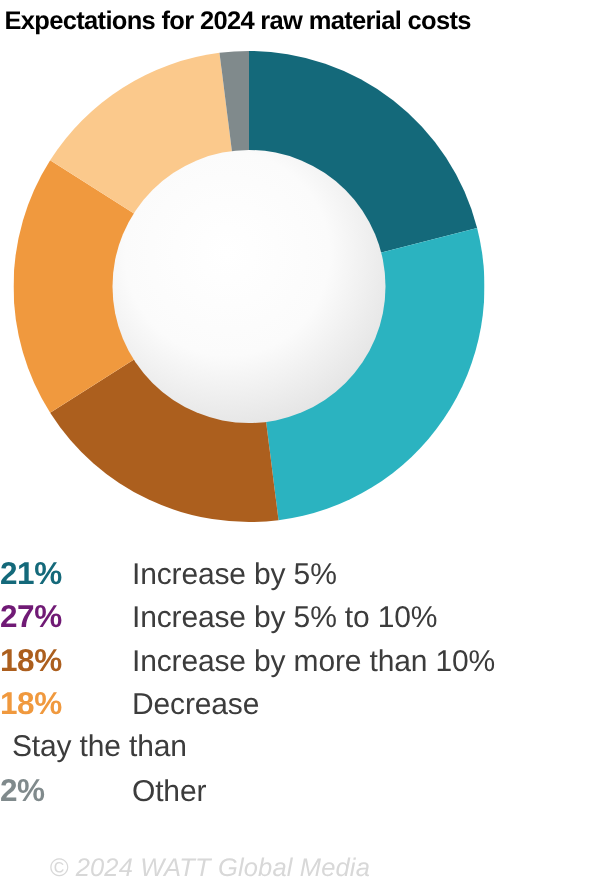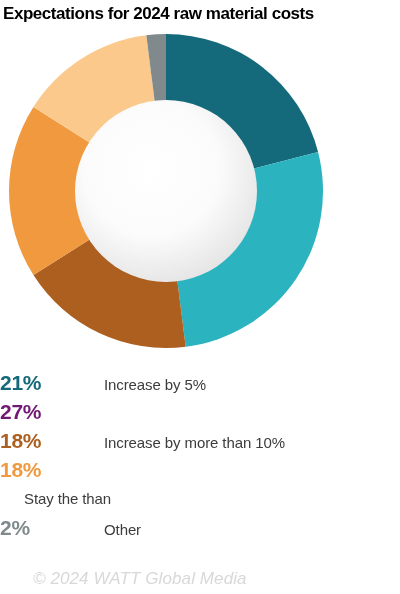--- a/index.html
+++ b/index.html
@@ -59,22 +59,22 @@
   .legend-pct {
     width: 80px;
     min-width: 80px;
     text-align: left;
     font-size: 21px;
     font-weight: bold;
     letter-spacing: -0.3px;
     line-height: 29px;
   }
   .legend-label {
-    margin-left: 24px;
-    font-size: 15px;
+    margin-left: 8px;
+    font-size: 20px;
     color: #3c3c3c;
     line-height: 29px;
     letter-spacing: -0.1px;
     white-space: nowrap;
   }
 
   
   .credit {
     position: absolute;
     left: 33px;
@@ -112,27 +112,29 @@
   </svg>
 </div>
 
 <div class="legend" id="legend">
     <div class="legend-row">
       <div class="legend-pct" style="color: rgb(20, 105, 122);">21%</div>
       <div class="legend-label">Increase by 5%</div>
     </div>
     <div class="legend-row">
       <div class="legend-pct" style="color: #701a75;">27%</div>
+      <div class="legend-label">Increase by 5% to 10%</div>
     </div>
     <div class="legend-row">
       <div class="legend-pct" style="color: rgb(172, 95, 30);">18%</div>
       <div class="legend-label">Increase by more than 10%</div>
     </div>
     <div class="legend-row">
       <div class="legend-pct" style="color: rgb(240, 153, 62);">18%</div>
+      <div class="legend-label">Decrease</div>
     </div>
     <div class="legend-row">
       <div class="legend-label">Stay the than</div>
     </div>
     <div class="legend-row">
       <div class="legend-pct" style="color: rgb(128, 138, 140);">2%</div>
       <div class="legend-label">Other</div>
     </div>
   </div>
 

